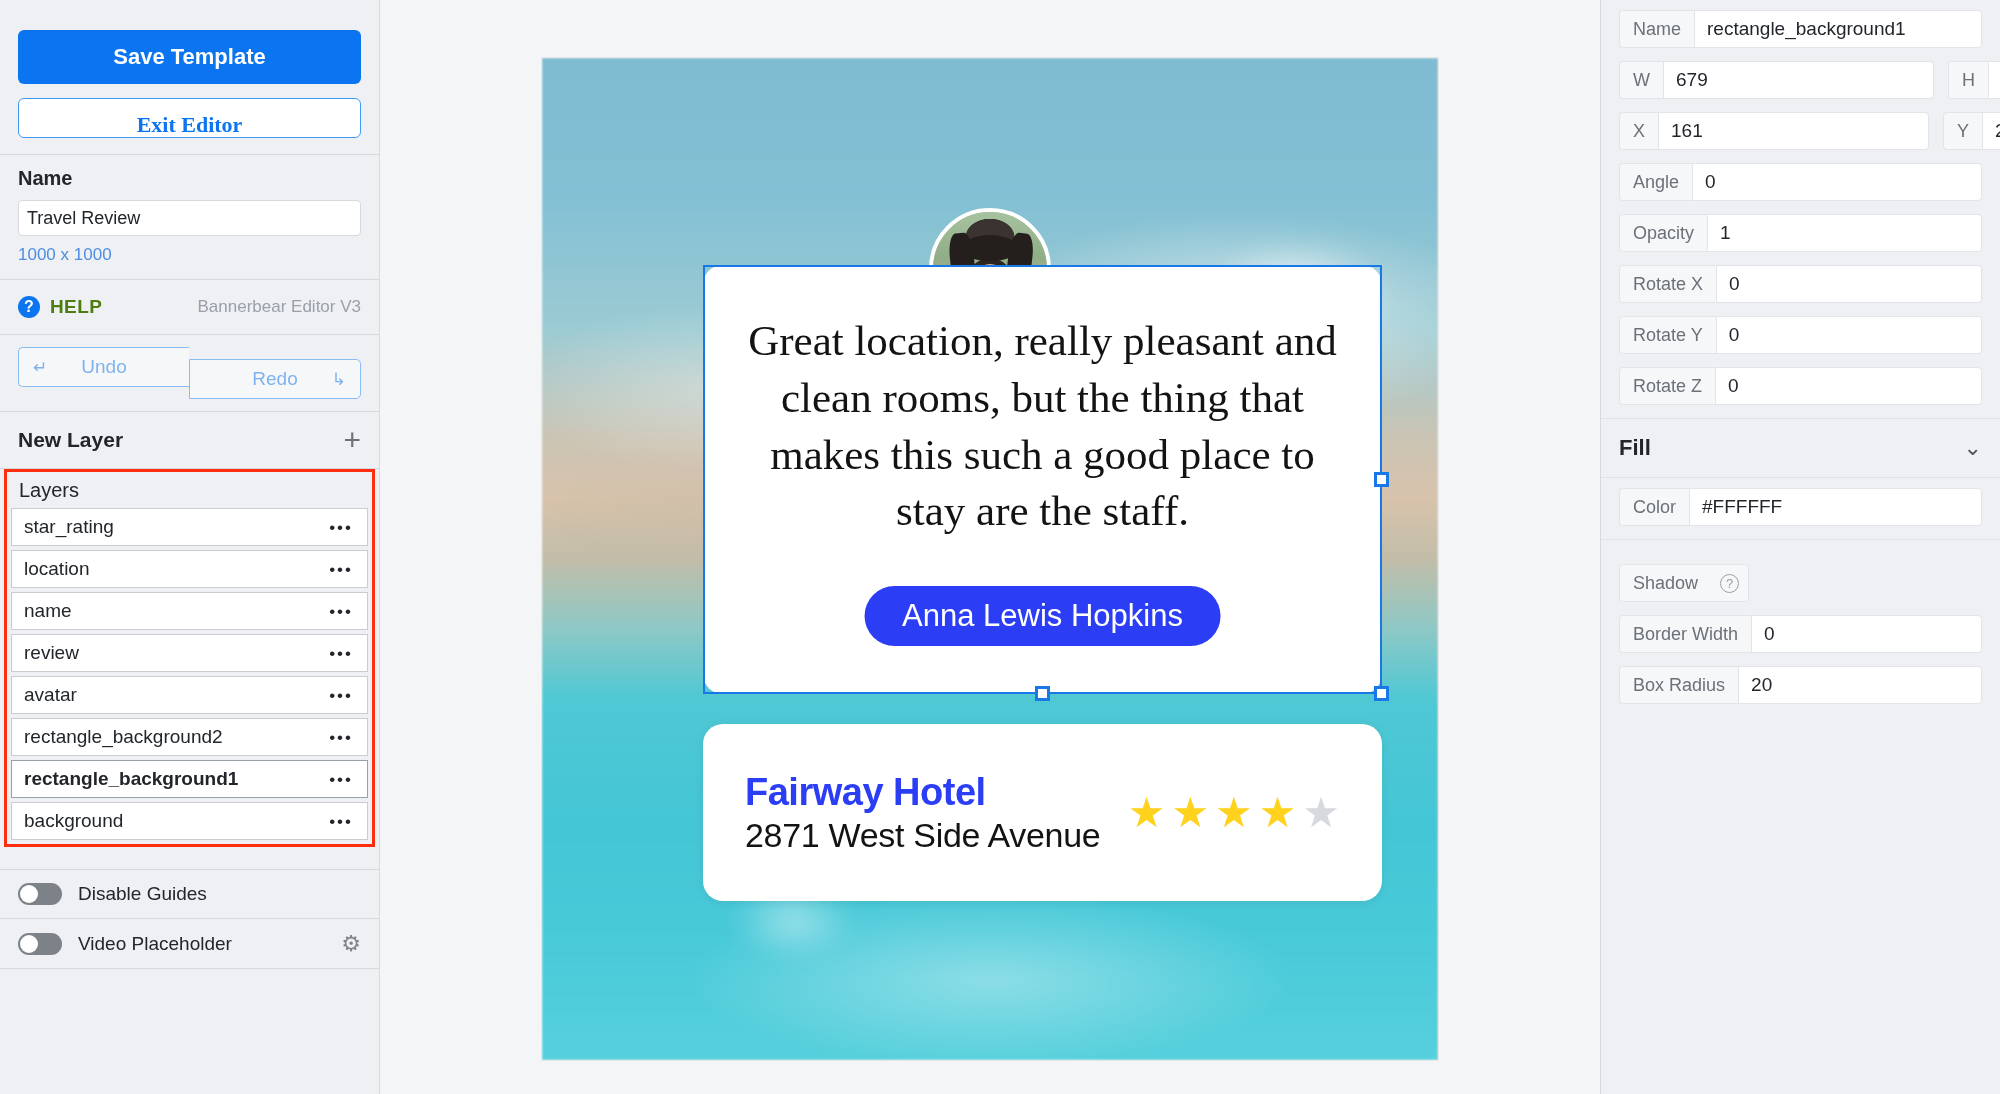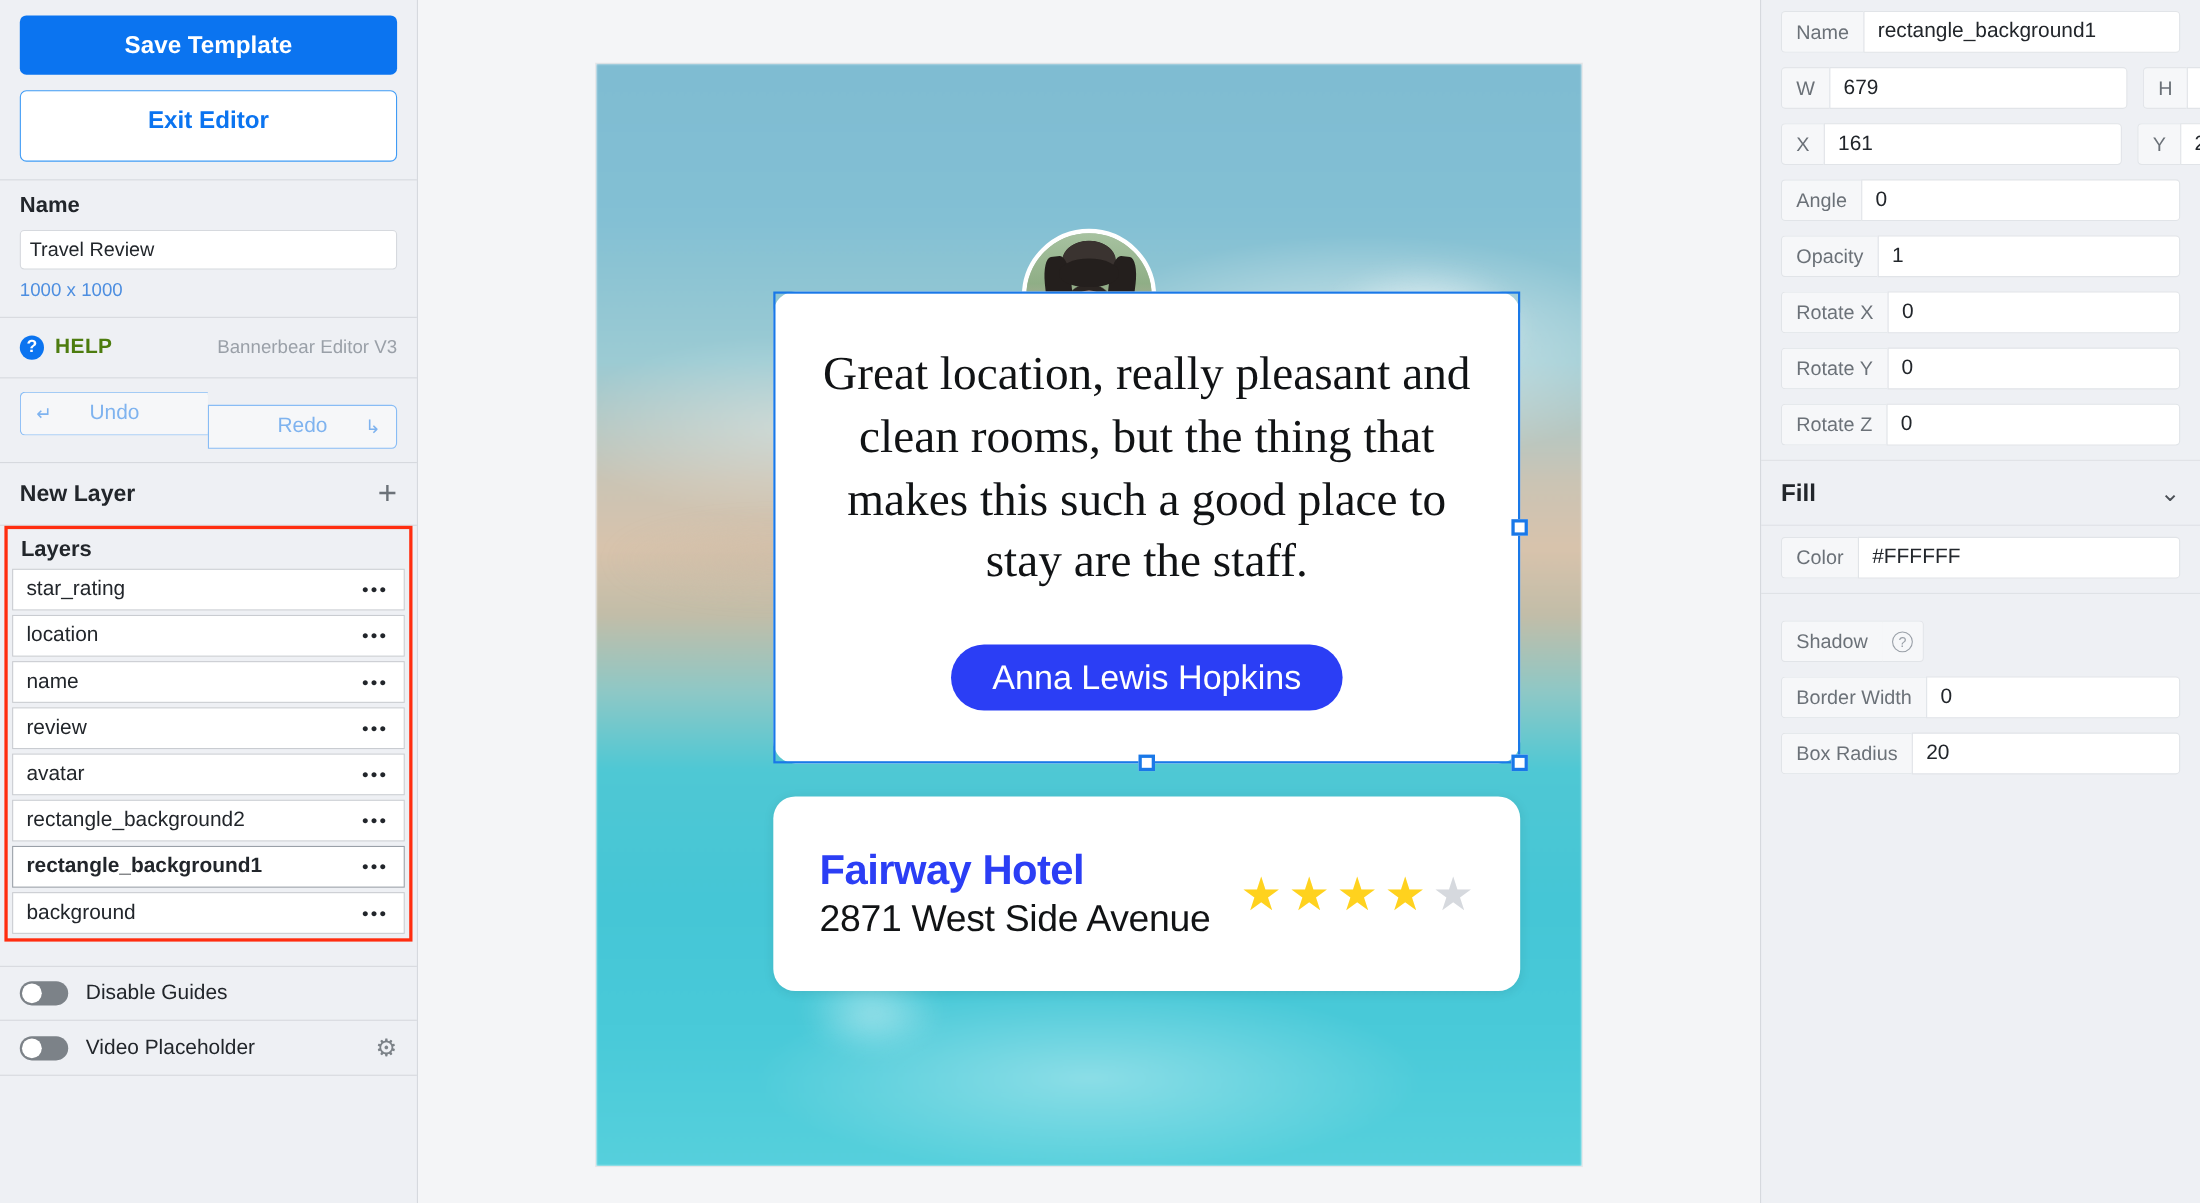--- a/index.html
+++ b/index.html
@@ -12,34 +12,34 @@
   .app { display: flex; width: 2000px; height: 1094px; }
 
   
   .sidebar {
     width: 380px; height: 1094px;
     background: #eef0f4;
     border-right: 1px solid #d6d9de;
     display: flex; flex-direction: column;
     position: relative;
   }
-  .sb-pad { padding: 14px 18px 16px 18px; }
+  .sb-pad { padding: 14px 18px 16px 18px; margin-top: 16px; }
   .btn-save {
     display: block; width: 100%; height: 54px;
     background: #0b74f0; color: #fff;
     border: none; border-radius: 6px;
     font-size: 22px; font-weight: 600;
     cursor: pointer; line-height: 54px; text-align: center;
   }
   .btn-exit {
-    display: block; width: 100%; height: 65px; margin-top: 14px;
+    display: block; width: 100%; height: 40px; margin-top: 14px;
     background: #fff; color: #0b74f0;
     border: 1px solid #3f9bf5; border-radius: 6px;
     font-size: 22px; font-weight: 600;
-    cursor: pointer; line-height: 52px; text-align: center;
+    cursor: pointer; line-height: 52px; text-align: center; font-family: Liberation Serif, serif;
   }
   .sb-divider { height: 1px; background: #d6d9de; }
 
   .name-block { padding: 12px 18px 14px 18px; }
   .name-label { font-size: 20px; font-weight: 700; color: #22262b; margin-bottom: 10px; }
   .name-input {
     width: 100%; height: 36px;
     background: #fff; border: 1px solid #d6d9de; border-radius: 4px;
     font-size: 18px; color: #22262b; padding: 0 8px;
     font-family: "Liberation Sans", sans-serif;
@@ -78,21 +78,21 @@
     display: flex; align-items: center; justify-content: space-between;
     padding: 0 18px; height: 56px;
   }
   .newlayer-label { font-size: 21px; font-weight: 700; color: #22262b; }
   .plus-icon { font-size: 30px; color: #6b7178; line-height: 1; cursor: pointer; font-weight: 300; }
 
   .layers-wrap {
     margin: 0 4px; border: 3px solid #ff2d0f;
     background: #eef0f4;
   }
-  .layers-title { font-size: 20px; font-weight: 700; color: #22262b; padding: 7px 26px 6px 12px; }
+  .layers-title { font-size: 20px; font-weight: 400; color: #22262b; padding: 7px 26px 6px 12px; }
   .layer-row {
     display: flex; align-items: center; justify-content: space-between;
     background: #fff; border: 1px solid #c9ccd1;
     margin: 0 4px 4px 4px; height: 38px; padding: 0 14px 0 12px;
     cursor: pointer;
   }
   .layer-name { font-size: 19px; color: #22262b; }
   .layer-row.selected .layer-name { font-weight: 700; }
   .layer-row.selected { border-color: #9aa0a8; }
   .layer-dots { letter-spacing: 2px; color: #22262b; font-size: 17px; line-height: 1; }

